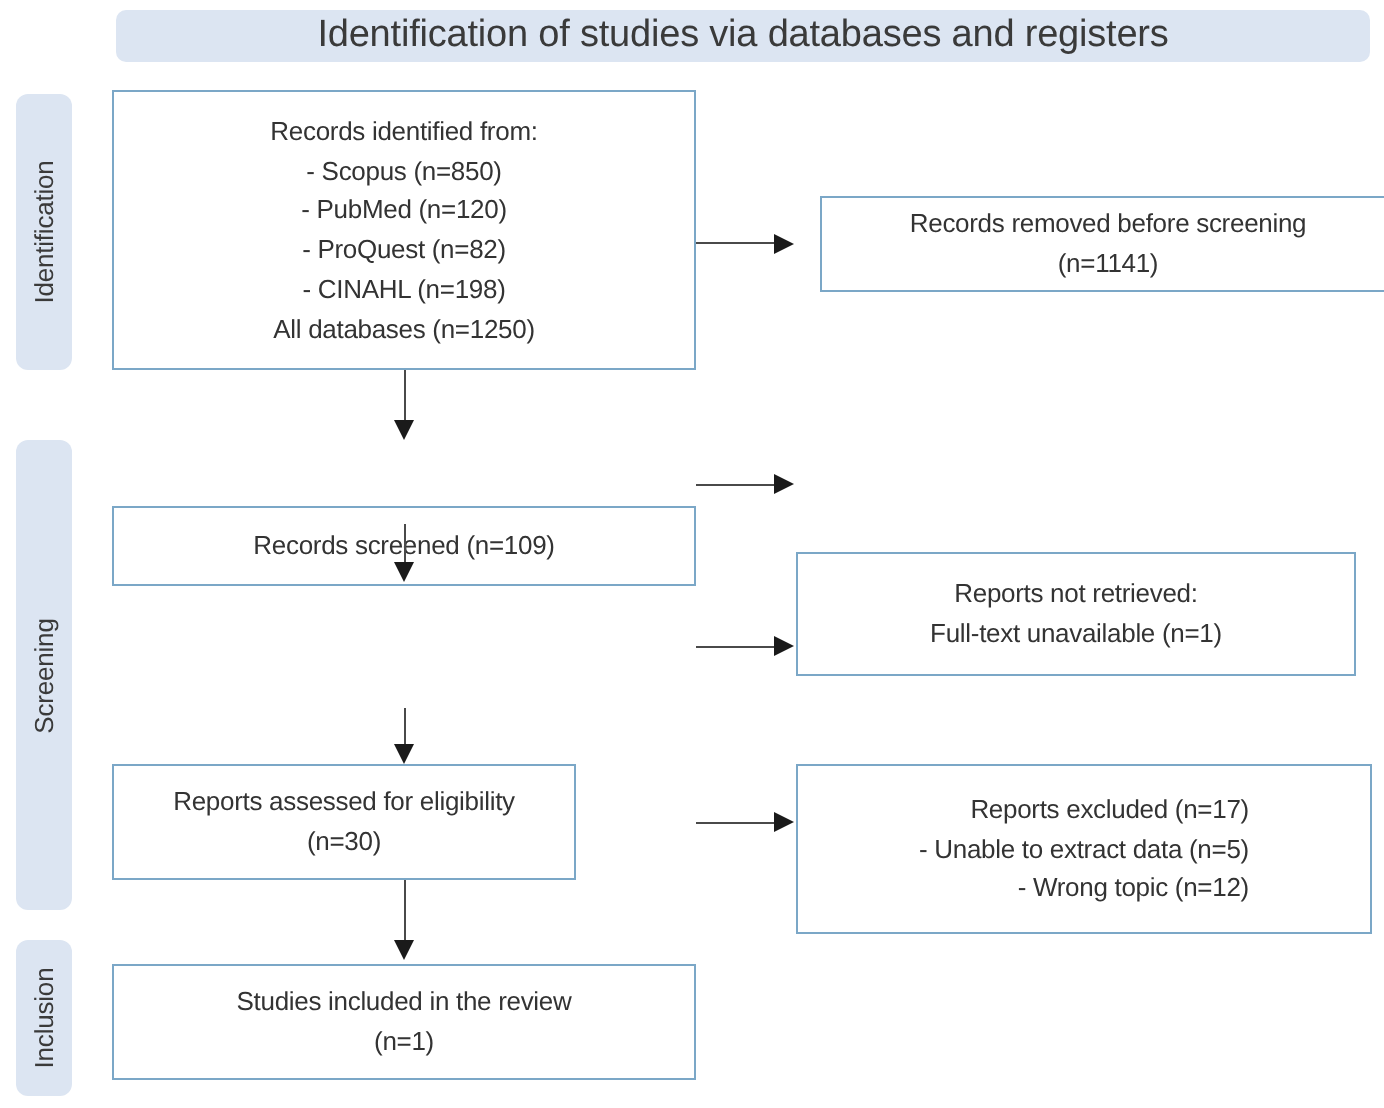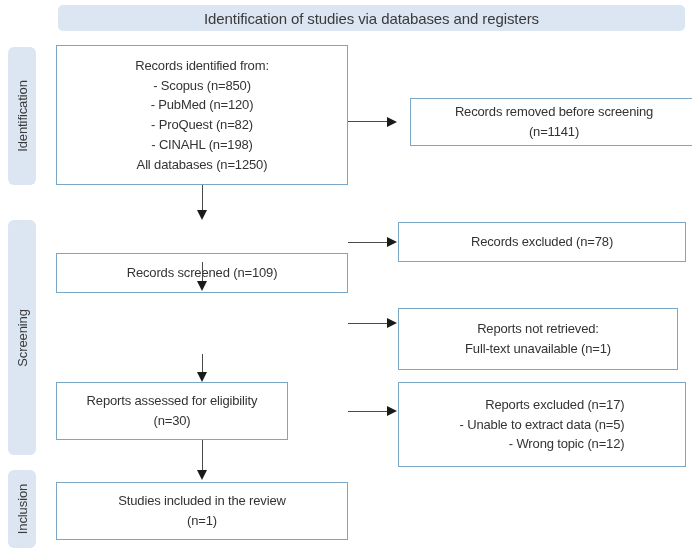--- a/index.html
+++ b/index.html
@@ -31,21 +31,21 @@
     top: 5px;
     width: 627px;
     height: 26px;
     background: #dce5f2;
     border-radius: 5px;
     display: flex;
     align-items: center;
     justify-content: center;
   }
   .header-banner .label {
-    font-size: 15px;
+    font-size: 19px;
     letter-spacing: -0.1px;
     color: #3a3a3a;
     white-space: nowrap;
   }
 
   
   .stage-pill {
     position: absolute;
     left: 8px;
     width: 28px;
@@ -93,21 +93,21 @@
   
   #box-identified   { left: 56px;  top: 45px;  width: 292px; height: 140px; }
   #box-screened     { left: 56px;  top: 222px; width: 292px; height: 40px; margin-top: 31px;  }
   #box-sought       { left: 56px;  top: 292px; width: 292px; height: 62px;  }
   #box-assessed     { left: 56px;  top: 382px; width: 232px; height: 58px;  }
   #box-included     { left: 56px;  top: 482px; width: 292px; height: 58px;  }
 
   
   #box-removed      { left: 410px; top: 98px;  width: 288px; height: 48px;  }
   #box-excluded1    { left: 398px; top: 222px; width: 288px; height: 40px;  }
-  #box-notretrieved { left: 398px; top: 308px; width: 280px; height: 62px;  }
+  #box-notretrieved { left: 398px; top: 276px; width: 280px; height: 62px;  }
   #box-excluded2    { left: 398px; top: 382px; width: 288px; height: 85px;  }
 
   
   .conn {
     position: absolute;
     background: #4a4a4a;
   }
   .conn.h { height: 1.4px; }
   .conn.v { width: 1.4px; }
 
@@ -163,23 +163,20 @@
   <div class="conn h" style="left:348px; top:121px; width:40px;"></div>
   <div class="arrowhead right" style="left:387px; top:116.5px;"></div>
 
   <div class="conn v" style="left:202px; top:185px; height:26px;"></div>
   <div class="arrowhead down" style="left:197.2px; top:210px;"></div>
 
   <div class="box" id="box-screened">
     <span class="box-text">Records screened (n=109)</span>
   </div>
 
-  <div class="box" id="box-excluded1">
-    <span class="box-text">Records excluded (n=78)</span>
-  </div>
 
   <div class="conn h" style="left:348px; top:241.5px; width:40px;"></div>
   <div class="arrowhead right" style="left:387px; top:237px;"></div>
 
   <div class="conn v" style="left:202px; top:262px; height:21px;"></div>
   <div class="arrowhead down" style="left:197.2px; top:281px;"></div>
 
 
   <div class="box" id="box-notretrieved">
     <span class="box-text">Reports not retrieved:

